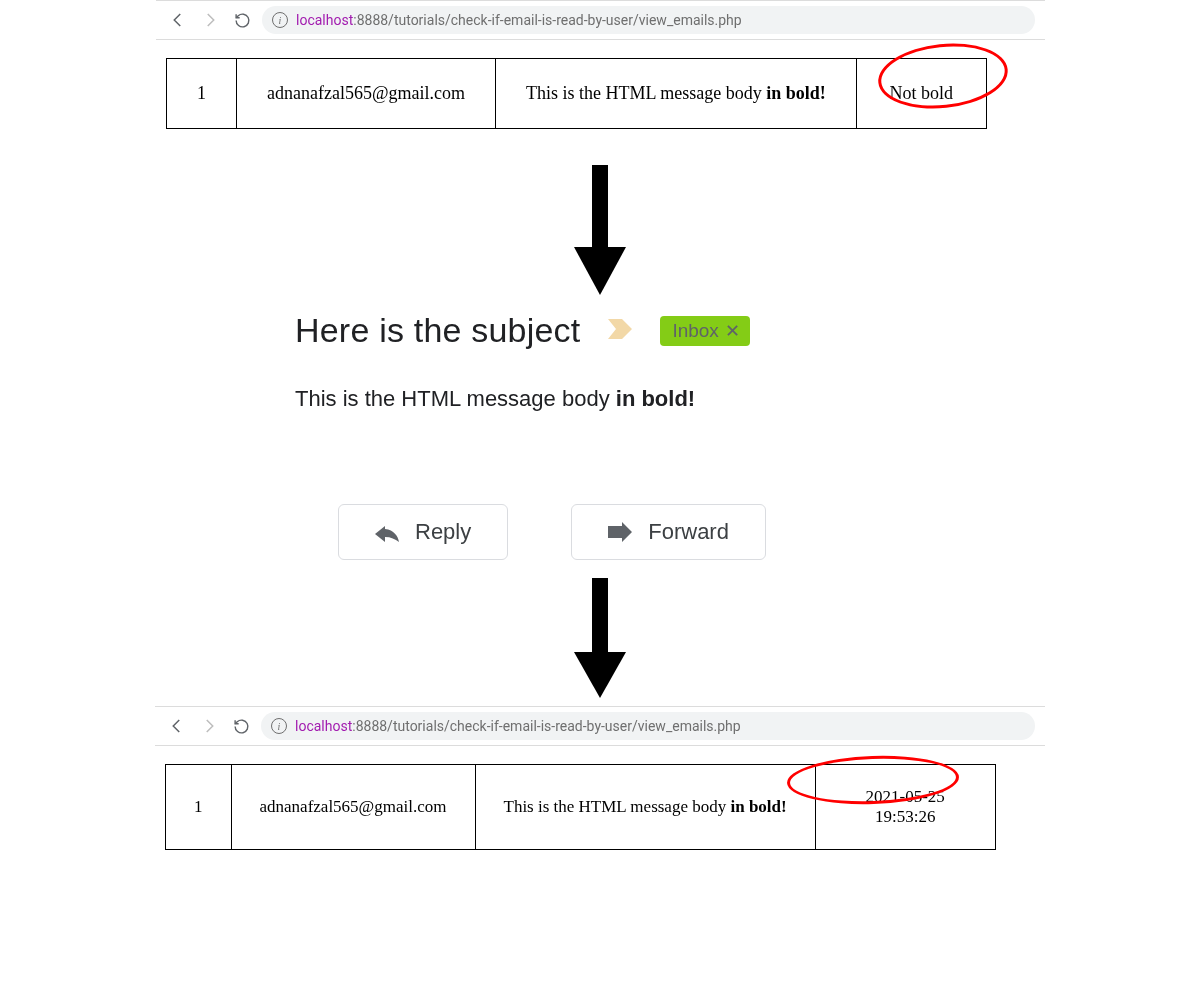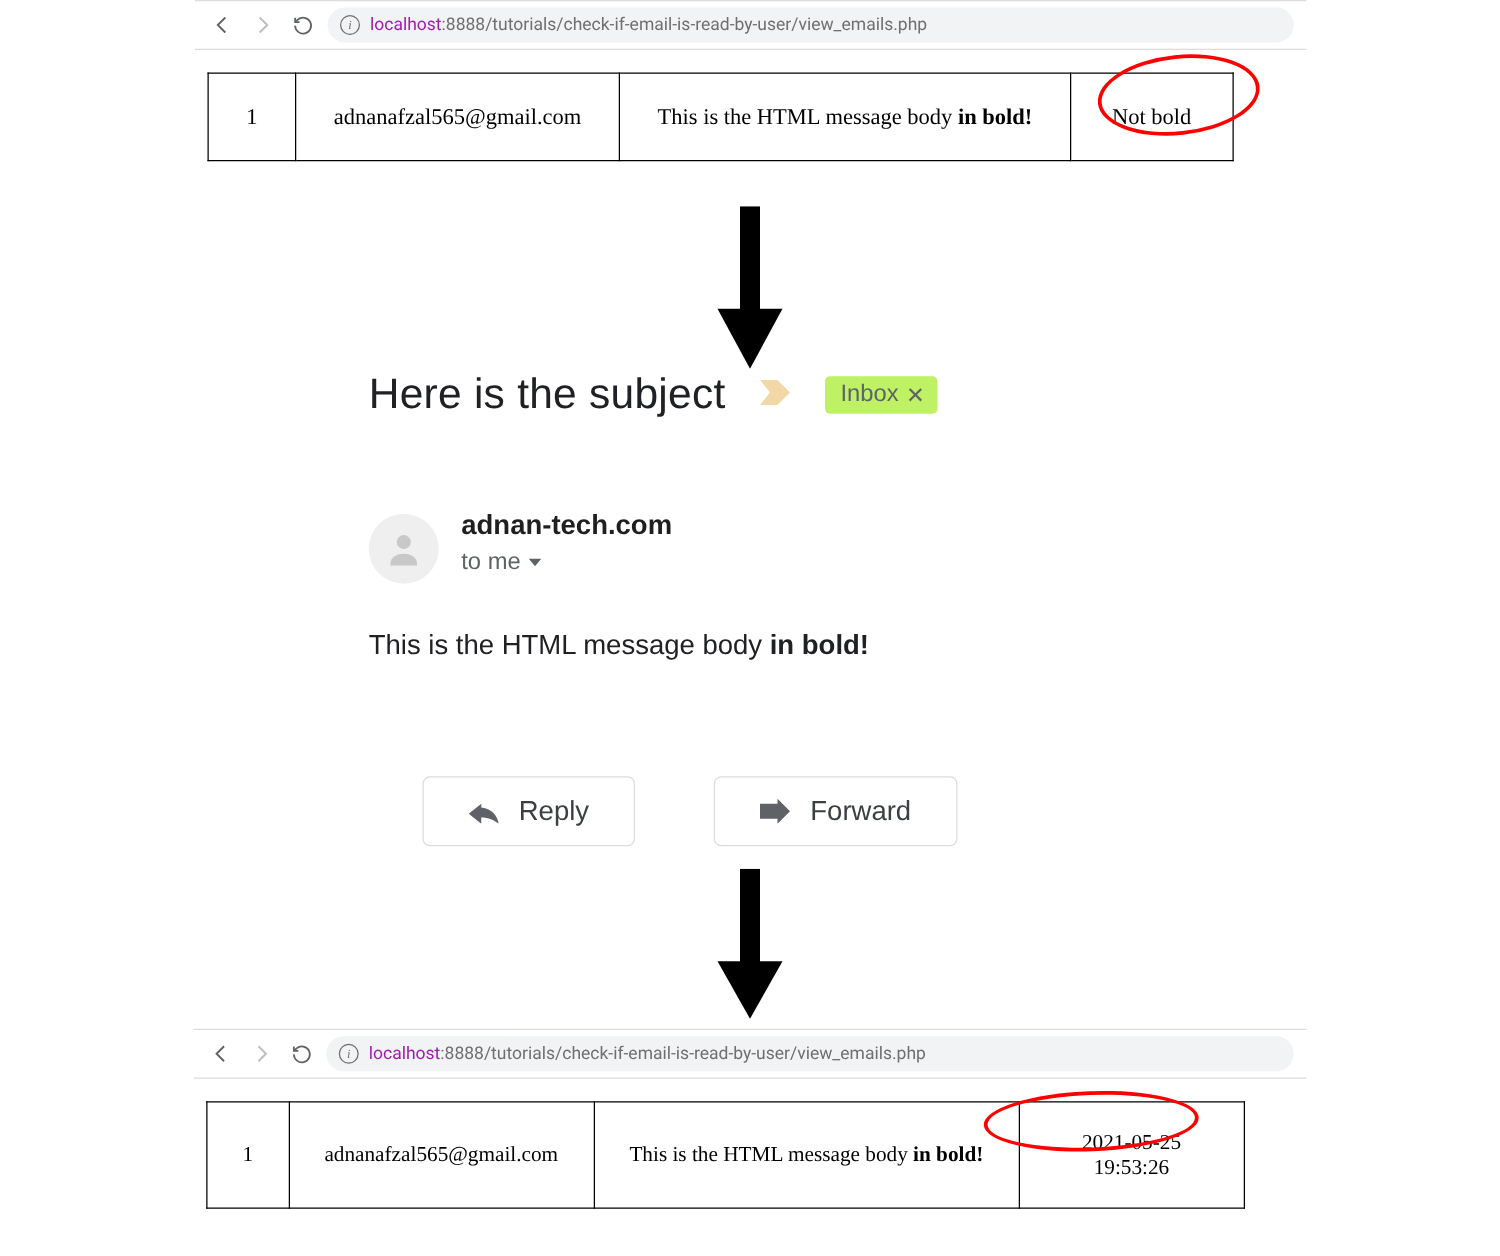--- a/index.html
+++ b/index.html
@@ -87,33 +87,33 @@
   }
   .big-arrow svg { display:block; }
 
   
   .gmail-block {
     padding-left: 180px;
     padding-right: 80px;
   }
   .subject-row {
     display:flex; align-items:center; gap:28px;
-    margin-top: 1px;
+    margin-top: 16px;
   }
   .subject-text {
     font-family: "Google Sans", Arial, sans-serif;
     font-size: 34px;
     color:#202124;
     letter-spacing: 0.2px;
   }
   .imp-marker {
     width:24px;height:20px;
   }
   .inbox-badge {
-    background:#bef264;
+    background:#84cc16;
     color:#5f6368;
     font-size:19px;
     border-radius:4px;
     padding:4px 10px 4px 12px;
     display:flex;align-items:center;gap:6px;
     font-family: Arial, sans-serif;
   }
   .inbox-badge .x { font-size:18px; color:#5f6368; }
 
   .from-row {
@@ -240,35 +240,20 @@
       <svg class="imp-marker" viewBox="0 0 24 20">
           <polygon points="0,0 14,0 24,10 14,20 0,20 8,10" fill="#f2d8a7"></polygon>
         </svg>
     </span>
     <span class="inbox-badge">
       <span>Inbox</span>
       <span class="x">✕</span>
     </span>
   </div>
 
-  <div class="from-row">
-    <div class="avatar">
-      <svg width="32" height="32" viewBox="0 0 24 24" fill="#c8c8c8">
-          <circle cx="12" cy="8" r="4.2"></circle>
-          <path d="M4 21c0-4 4-6 8-6s8 2 8 6v1H4z"></path>
-        </svg>
-    </div>
-    <div>
-      <div class="from-name">adnan-tech.com</div>
-      <div class="to-line">
-        <span>to me</span>
-        <span class="caret-down"></span>
-      </div>
-    </div>
-  </div>
 
   <div class="email-body">
     <span>This is the HTML message body </span><span class="bold">in bold!</span>
   </div>
 
   <div class="action-row">
     <div class="action-btn">
       <svg width="24" height="20" viewBox="0 0 24 20" fill="#5f6368">
           <path d="M10 4L0 12l10 8v-5c6 0 10 2 14 5-1-6-5-12-14-13V4z"></path>
         </svg>

